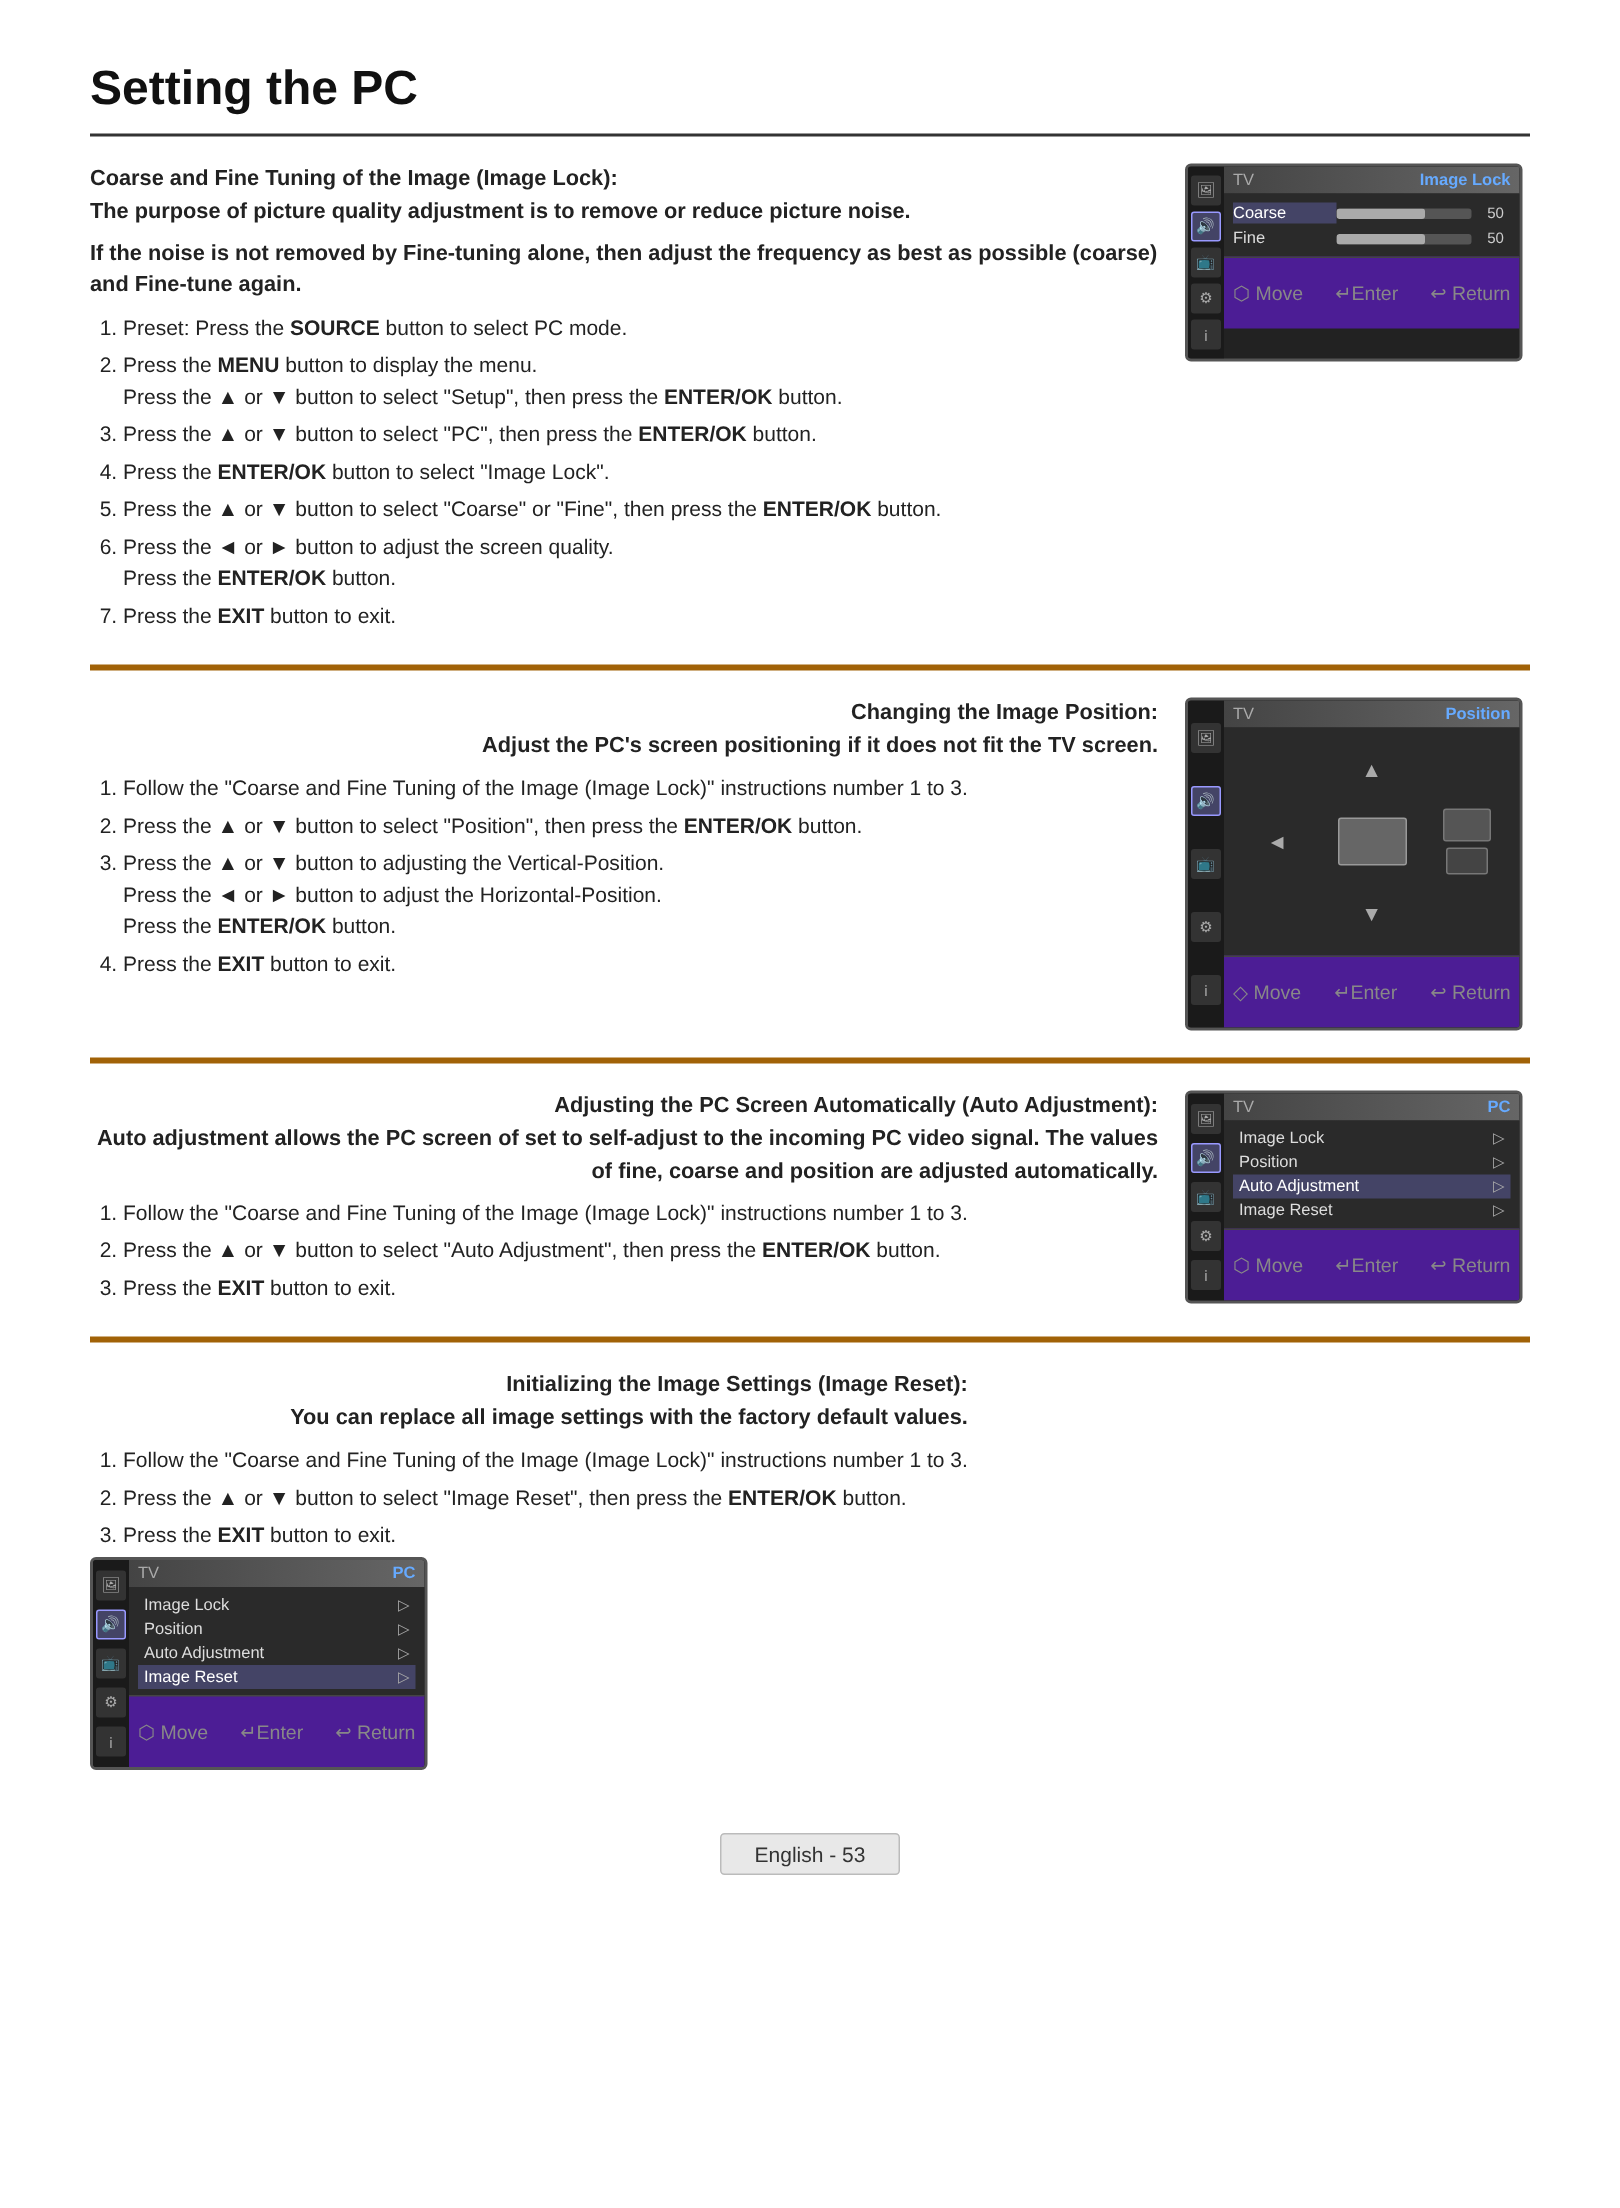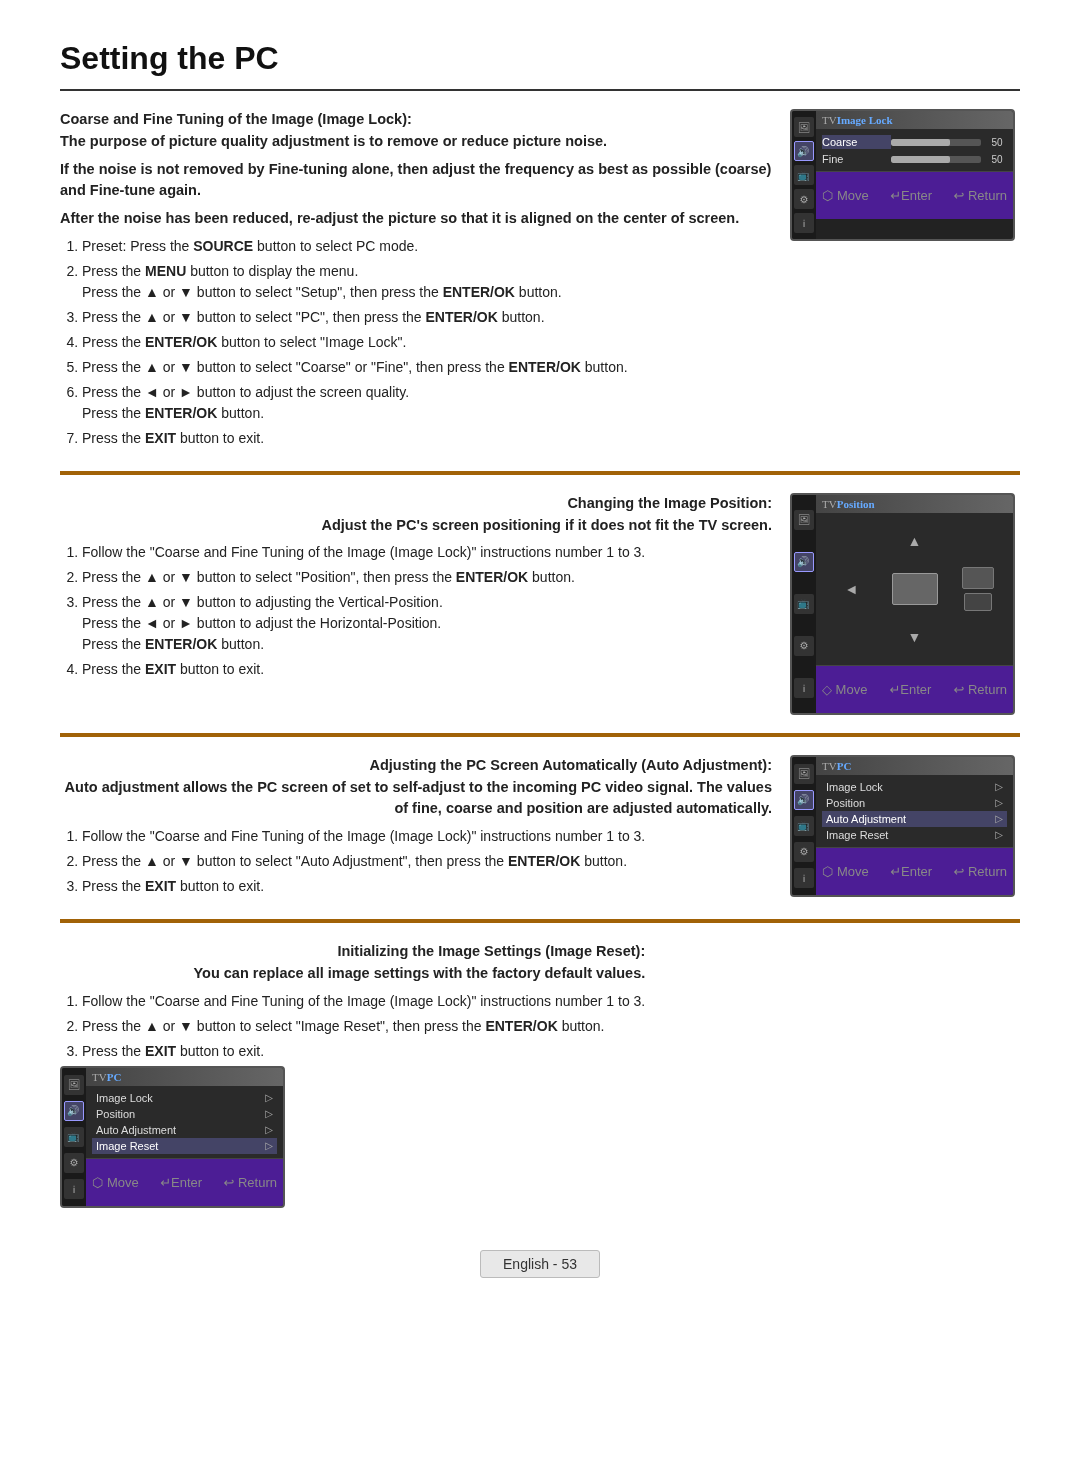--- a/index.html
+++ b/index.html
@@ -47,27 +47,26 @@
       background: #222;
       border: 2px solid #555;
       border-radius: 4px;
       font-size: 11px;
       color: #eee;
       overflow: hidden;
     }
     .tv-header {
       background: linear-gradient(to right, #444, #666);
       display: flex;
-      justify-content: flex-start;
+      justify-content: space-between;
       align-items: center;
       padding: 3px 6px;
       font-size: 11px;
       font-weight: bold;
       color: #fff;
-      font-family: Liberation Serif, serif;
     }
     .tv-header .tv-label {
       color: #aaa;
       font-weight: normal;
     }
     .tv-header .tv-title {
       color: #6af;
       font-weight: bold;
     }
     .tv-body {
@@ -240,21 +239,20 @@
 
 <h1>Setting the PC</h1>
 
 <div class="section">
   <div class="section-text">
     <p class="intro-bold">
       <span>Coarse and Fine Tuning of the Image (Image Lock):</span><br>
       <span>The purpose of picture quality adjustment is to remove or reduce picture noise.</span>
     </p>
     <p class="intro-bold">If the noise is not removed by Fine-tuning alone, then adjust the frequency as best as possible (coarse) and Fine-tune again.</p>
-    <p class="intro-bold">After the noise has been reduced, re-adjust the picture so that it is aligned on the center of screen.</p>
     <ol>
       <li>Preset: Press the <strong>SOURCE</strong> button to select PC mode.</li>
       <li>Press the <strong>MENU</strong> button to display the menu.<br>Press the ▲ or ▼ button to select "Setup", then press the <strong>ENTER/OK</strong> button.</li>
       <li>Press the ▲ or ▼ button to select "PC", then press the <strong>ENTER/OK</strong> button.</li>
       <li>Press the <strong>ENTER/OK</strong> button to select "Image Lock".</li>
       <li>Press the ▲ or ▼ button to select "Coarse" or "Fine", then press the <strong>ENTER/OK</strong> button.</li>
       <li>Press the ◄ or ► button to adjust the screen quality.<br>Press the <strong>ENTER/OK</strong> button.</li>
       <li>Press the <strong>EXIT</strong> button to exit.</li>
     </ol>
   </div>

